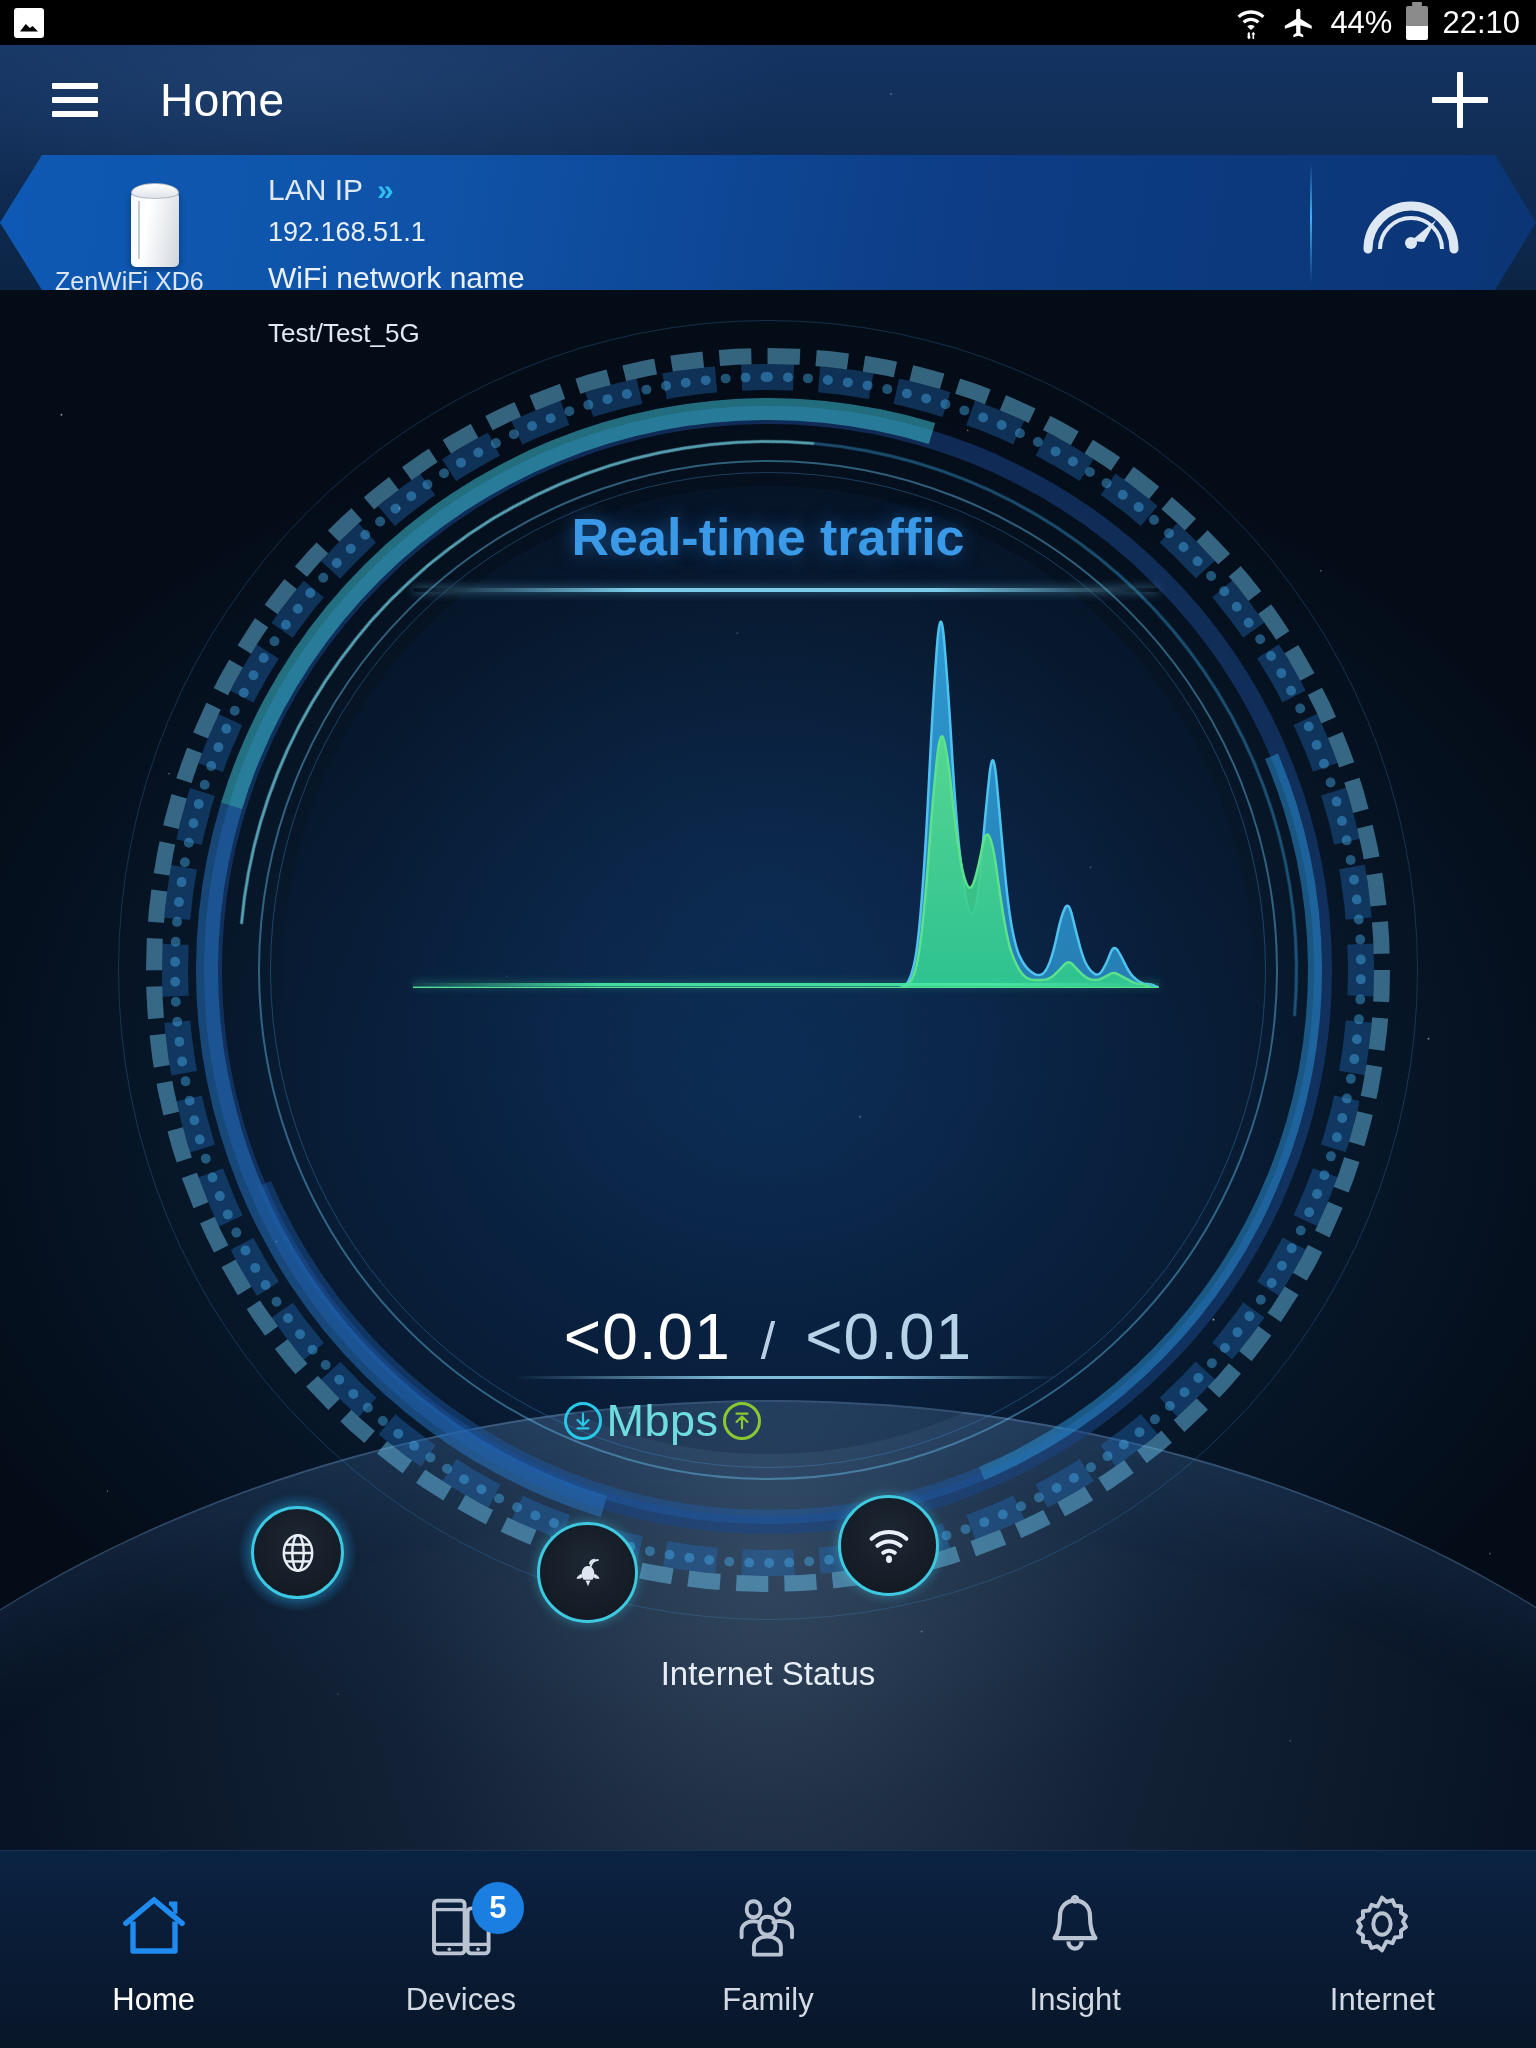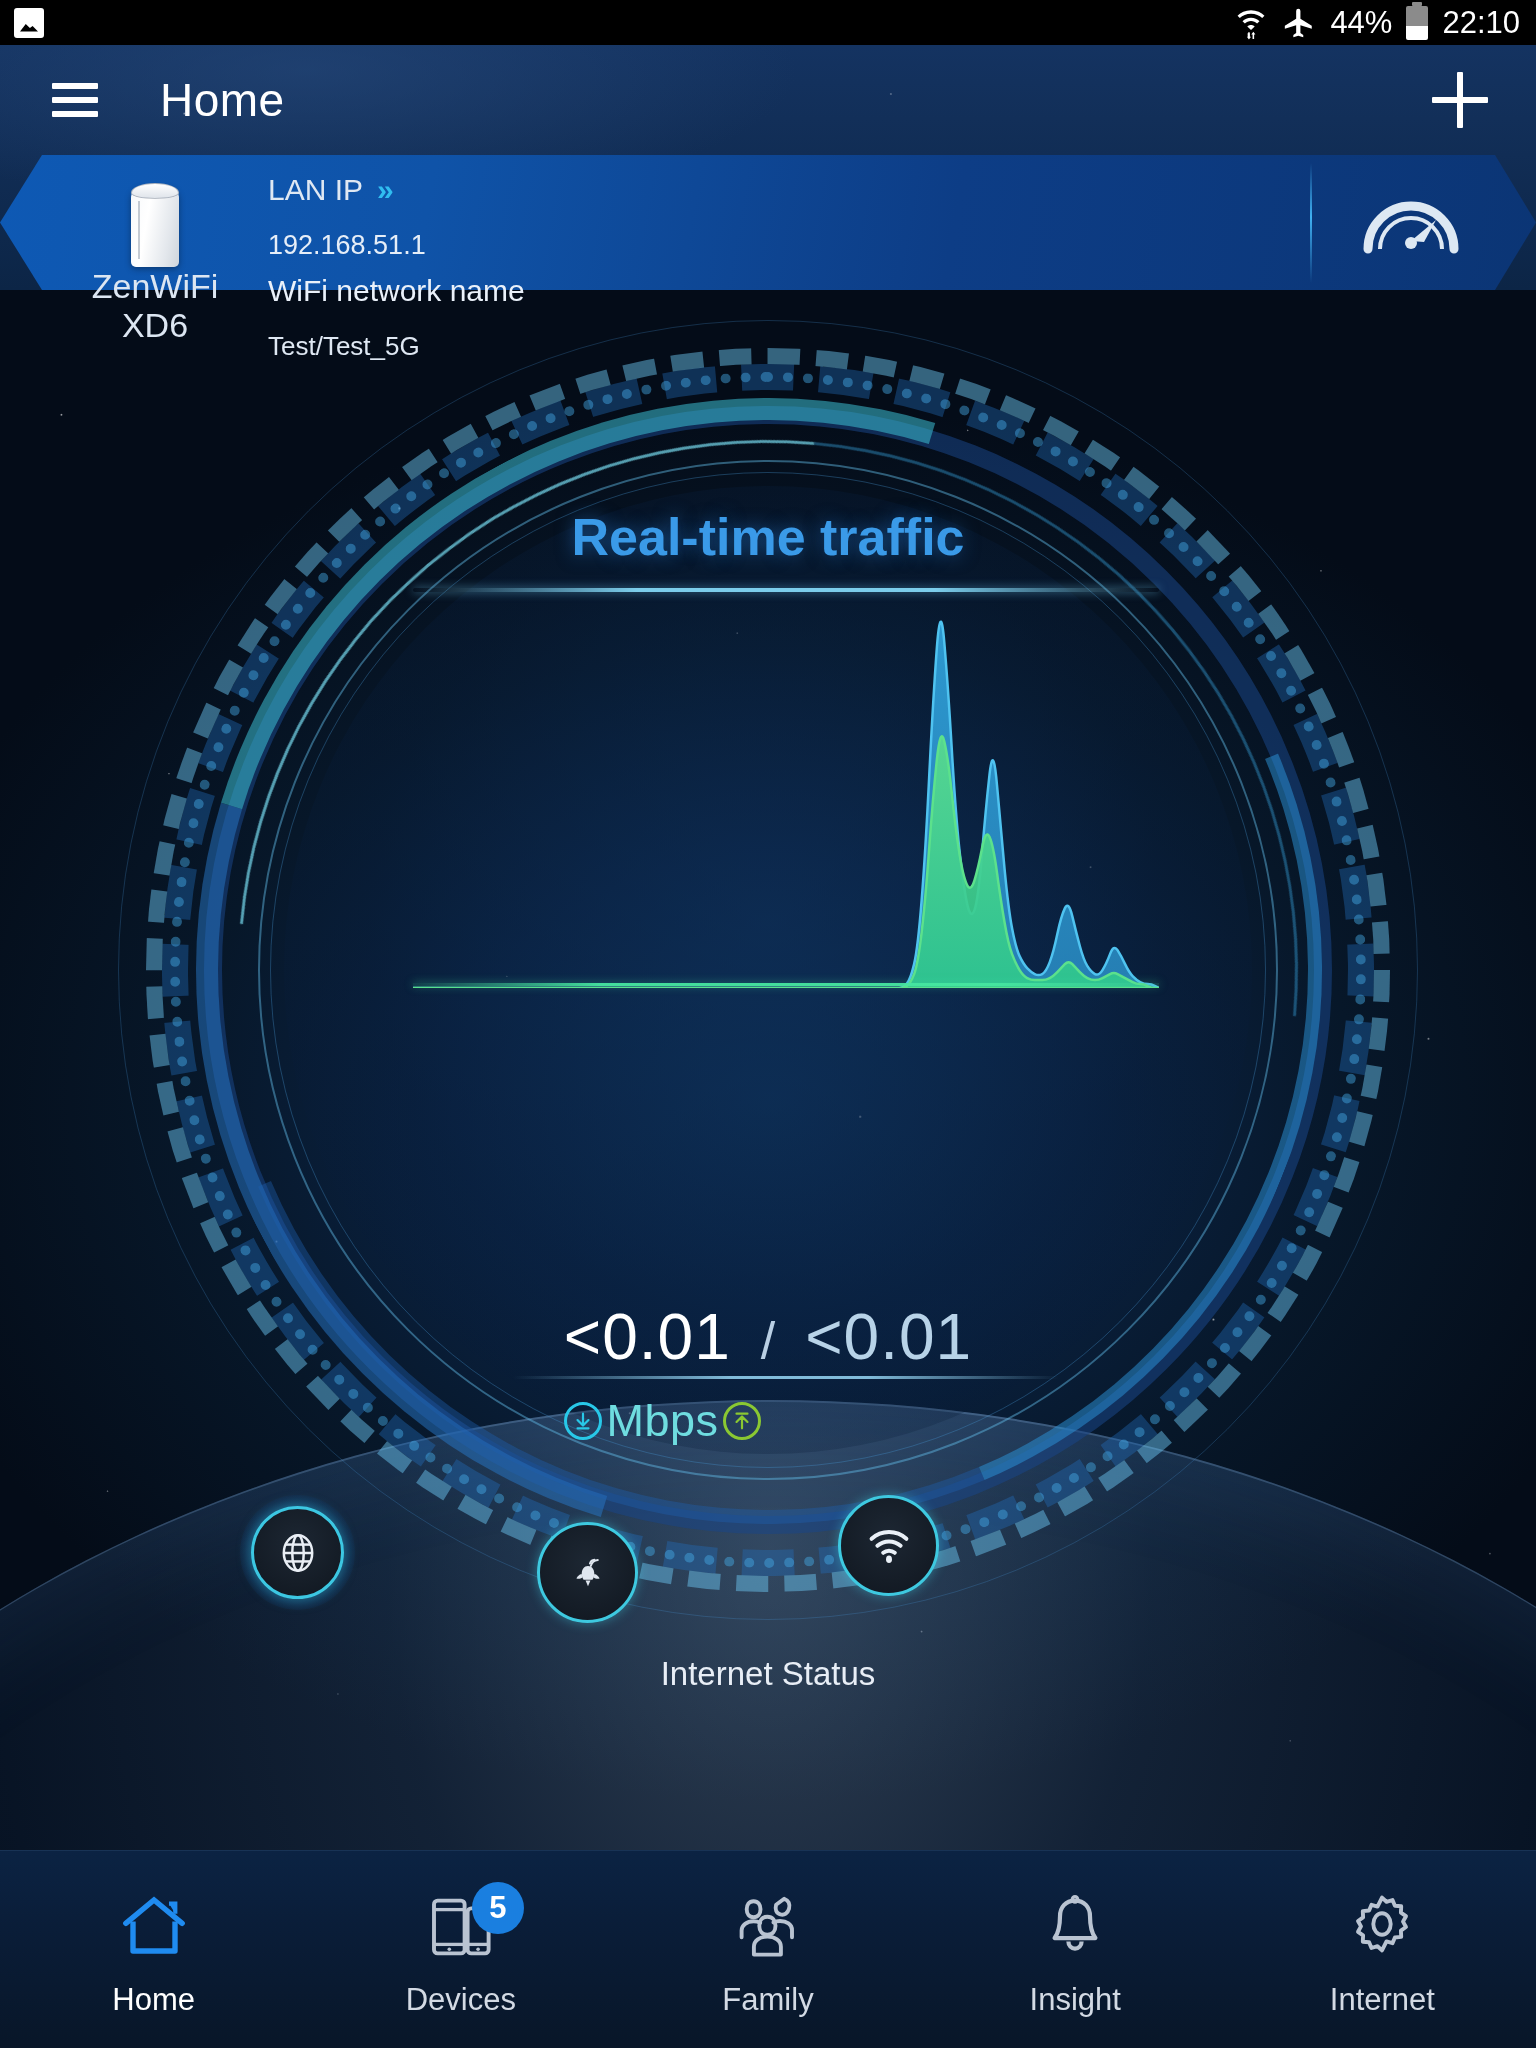--- a/index.html
+++ b/index.html
@@ -139,38 +139,38 @@
     background:linear-gradient(180deg,#ffffff,#dfe4ea);
     border-radius:50%/62% 62% 38% 38%;
     border:1px solid rgba(120,130,145,.5);
   }
   .router-seam{
     position:absolute; left:13px; top:22px; width:2px; height:58px;
     background:rgba(150,160,175,.55);
   }
   .router-label{
     position:absolute; left:55px; top:112px;
-    width:200px; text-align:center;
-    color:#dce6f2; font-size:34px;
+    width:200px; text-align:left;
+    color:#dce6f2; font-size:25px;
     z-index:24;
   }
   .banner-info{
     position:absolute; left:268px; top:18px;
     z-index:24;
   }
   .bi-row{ display:flex; }
   .bi-head{
     color:#dfe8f3; font-size:30px; font-weight:400;
   }
   .chev{
     margin-left:14px;
     color:#30bdf0; font-size:30px; font-weight:700; letter-spacing:-5px;
   }
   .bi-val{
-    color:#e6eef8; font-size:27px; margin-top:23px;
+    color:#e6eef8; font-size:27px; margin-top:10px;
   }
   .bi-head2{ color:#eaf1fa; font-size:30px; margin-top:13px; }
   .bi-val2{ color:#dfe8f3; font-size:26px; margin-top:23px; }
   .speed-ic{
     position:absolute; right:70px; top:32px;
     width:110px; height:72px;
     z-index:24; cursor:pointer;
   }
 
   

